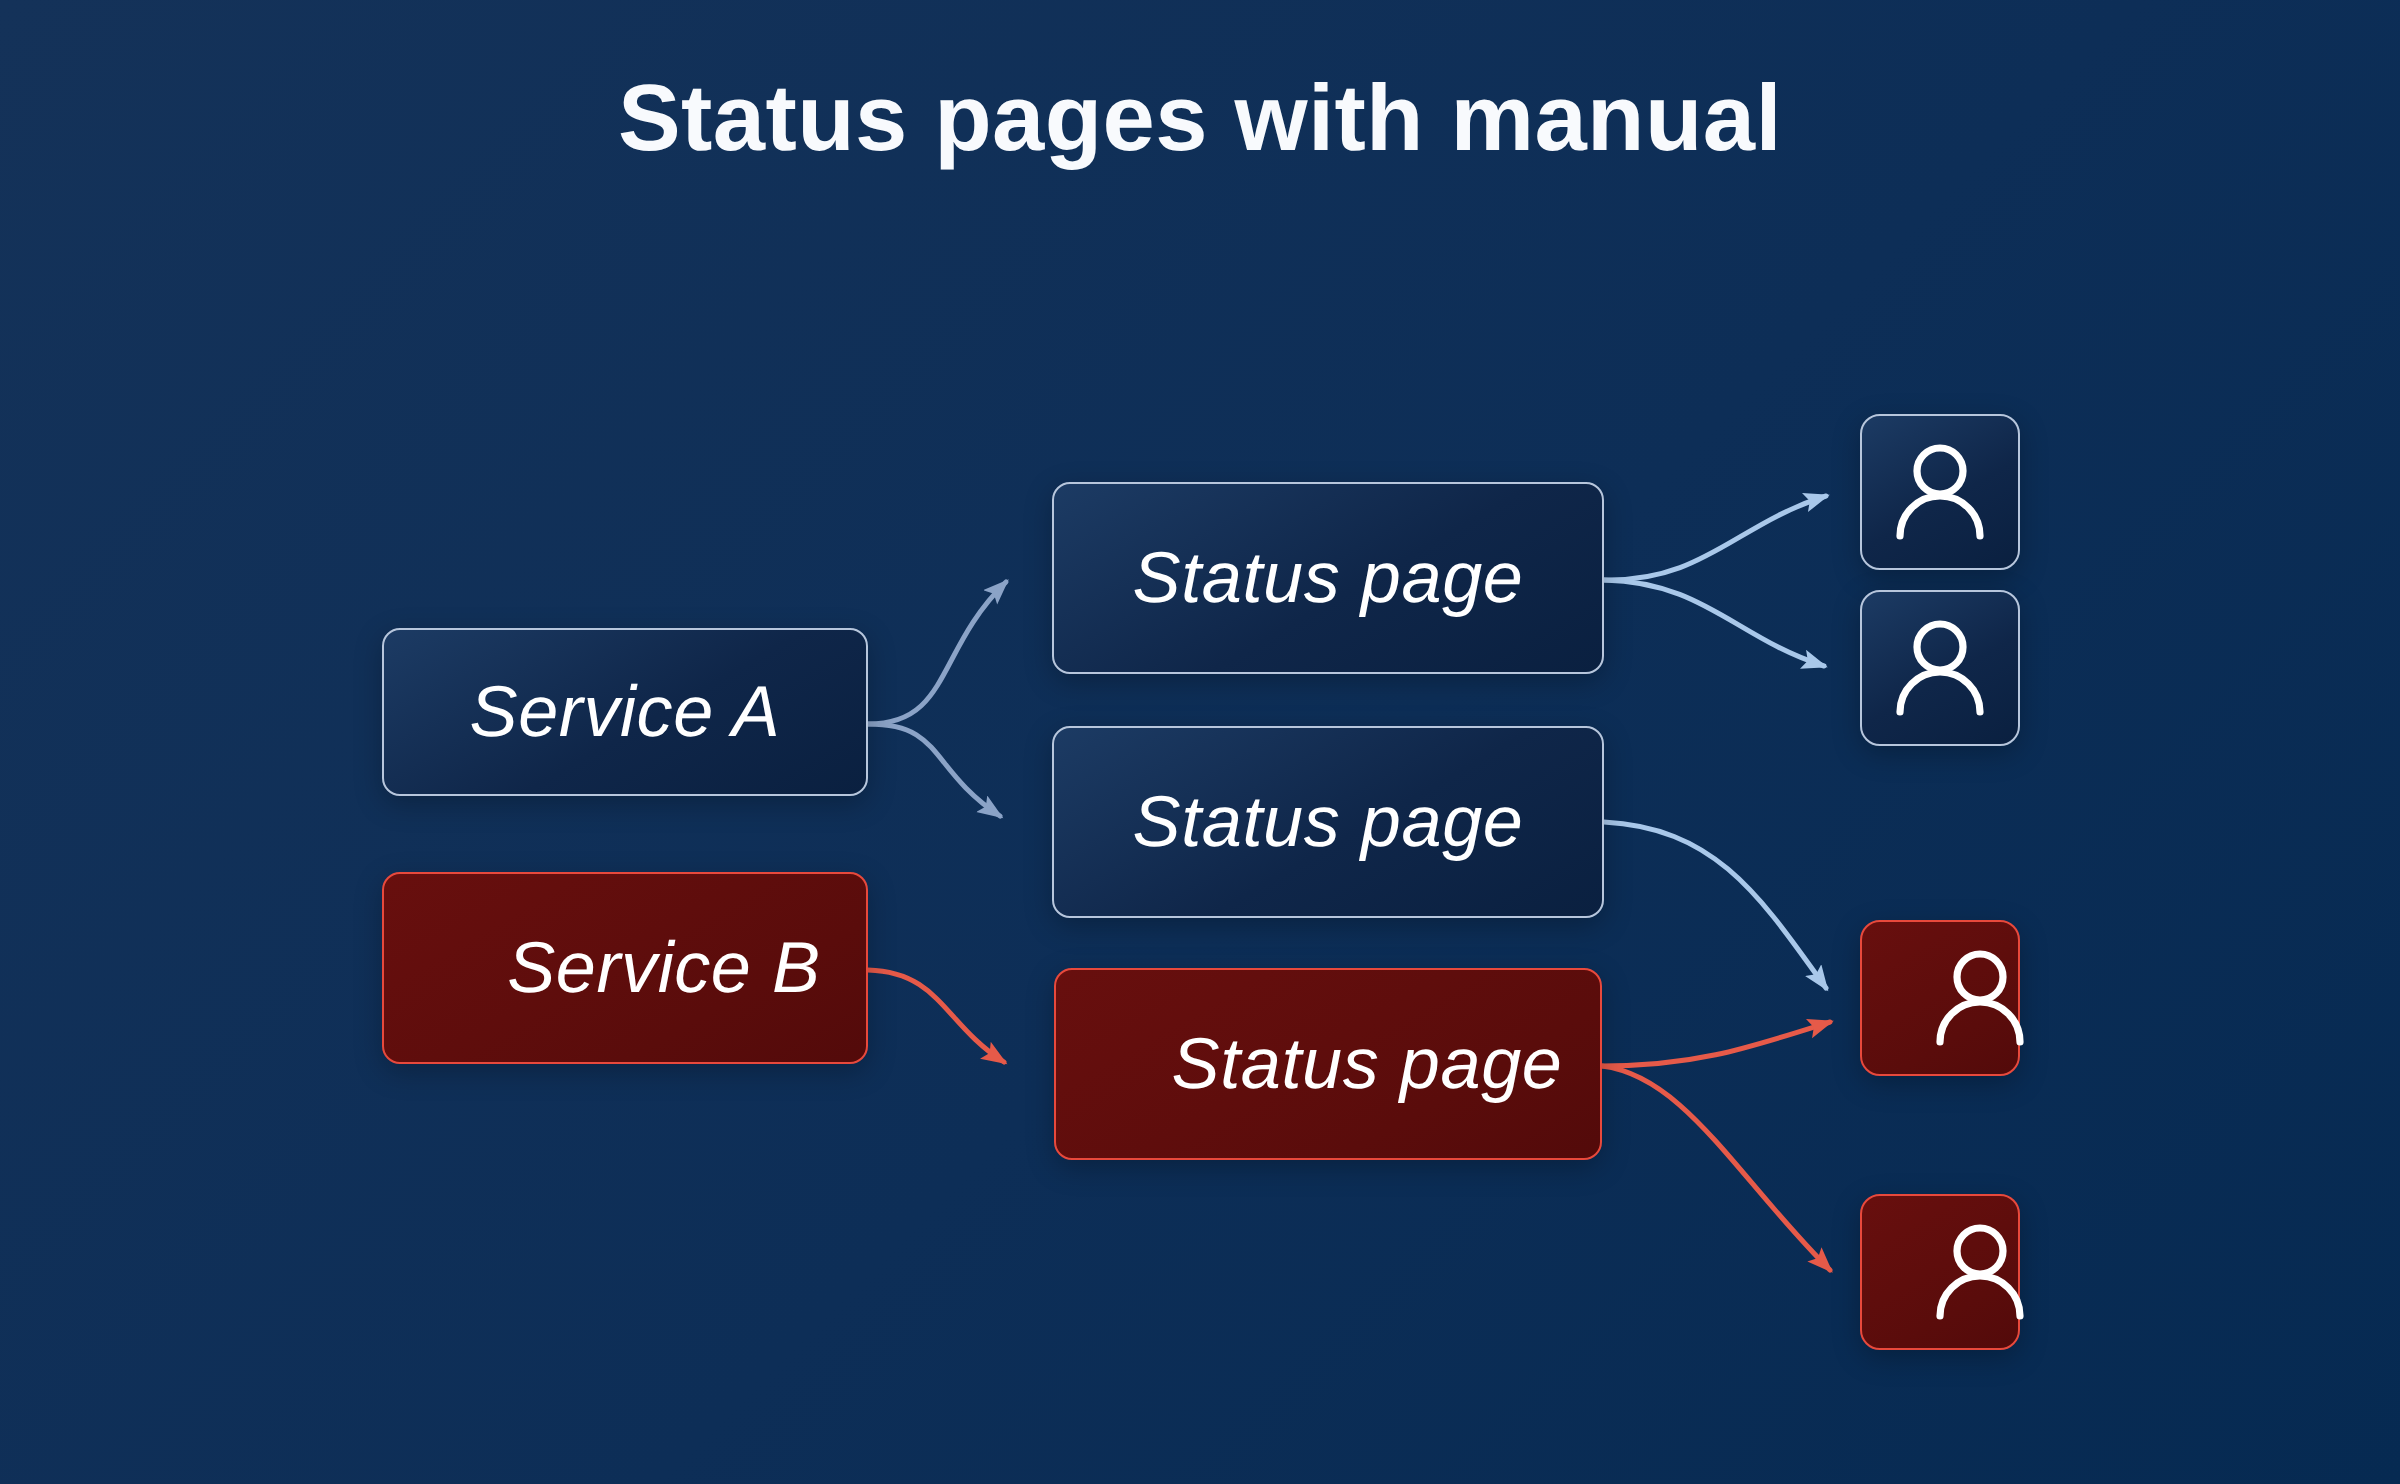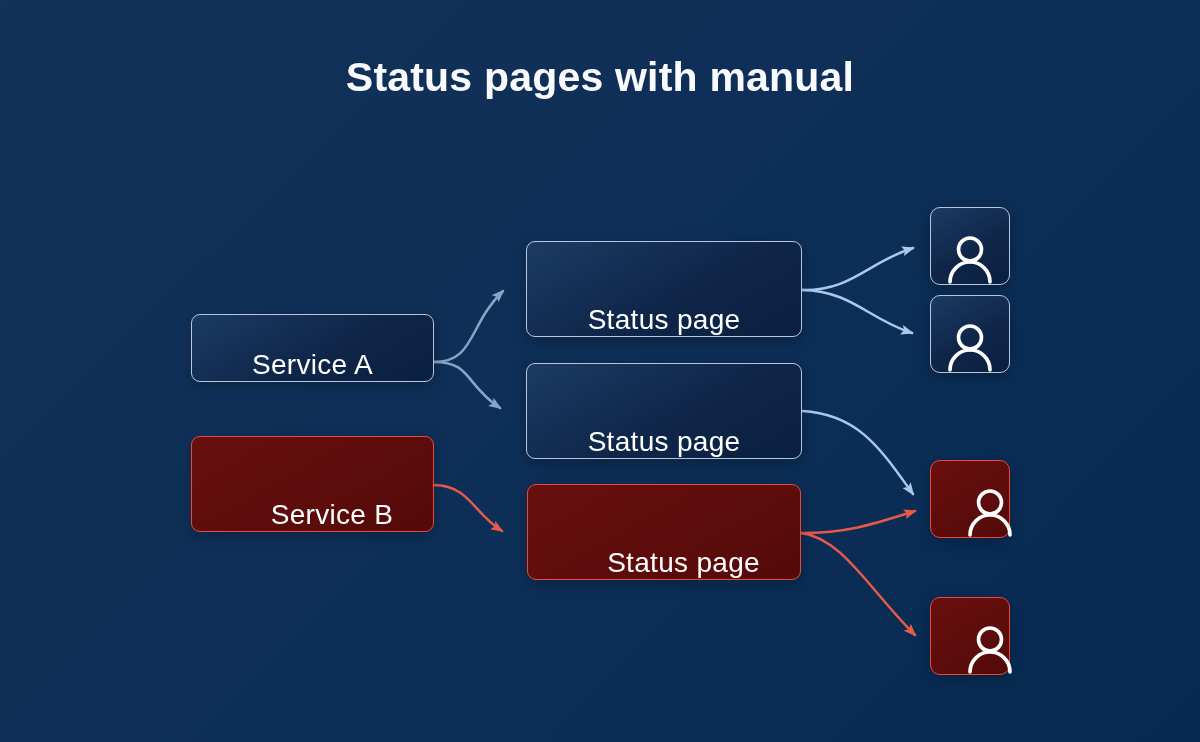--- a/index.html
+++ b/index.html
@@ -4,43 +4,44 @@
 <style>
   html,body{margin:0;padding:0;}
   .stage{
     position:relative;
     width:1200px;height:742px;
     background:linear-gradient(135deg,#143259 0%,#0d2e57 55%,#062a52 100%);
     overflow:hidden;
     font-family:"Liberation Sans","DejaVu Sans",sans-serif;
   }
   .title{
-    position:absolute;left:0;top:48px;width:100%;
+    position:absolute;left:0;top:26px;width:100%;
     margin:0;text-align:center;
-    font-size:41px;line-height:1.42;font-weight:600;
+    font-size:47px;line-height:1.42;font-weight:600;
     color:#f8fafd;letter-spacing:0.2px;
   }
   .arrows{position:absolute;left:0;top:0;width:1200px;height:742px;}
   .node{
     position:absolute;box-sizing:border-box;
-    display:flex;align-items:flex-end;justify-content:center;
+    display:flex;align-items:center;justify-content:center;
     border-radius:9px;color:#ffffff;
-    font-size:28px;font-weight:500;letter-spacing:0.3px;
+    font-size:36px;font-weight:500;letter-spacing:0.3px;
     box-shadow:0 4px 14px rgba(0,0,0,0.25);
+    font-style:italic;
   }
   .node.normal{
     background:linear-gradient(150deg,#1c3b64 0%,#0f2649 55%,#0a2040 100%);
     border:1.5px solid #b7c6dc;
   }
   .node.incident{
     background:linear-gradient(150deg,#680f0e 0%,#5a0c0b 70%,#530a0a 100%);
     border:1.5px solid #e8493c;
     padding-left:39px;
   }
-  .service-a{left:191px;top:314px;width:243px;height:68px;}
+  .service-a{left:191px;top:314px;width:243px;height:84px;}
   .service-b{left:191px;top:436px;width:243px;height:96px;}
   .status-1{left:526px;top:241px;width:276px;height:96px;}
   .status-2{left:526px;top:363px;width:276px;height:96px;}
   .status-3{left:527px;top:484px;width:274px;height:96px;}
   .subscriber{border-radius:10px;}
   .sub-1{left:930px;top:207px;width:80px;height:78px;}
   .sub-2{left:930px;top:295px;width:80px;height:78px;}
   .sub-3{left:930px;top:460px;width:80px;height:78px;}
   .sub-4{left:930px;top:597px;width:80px;height:78px;}
   .user-icon svg{display:block;}

